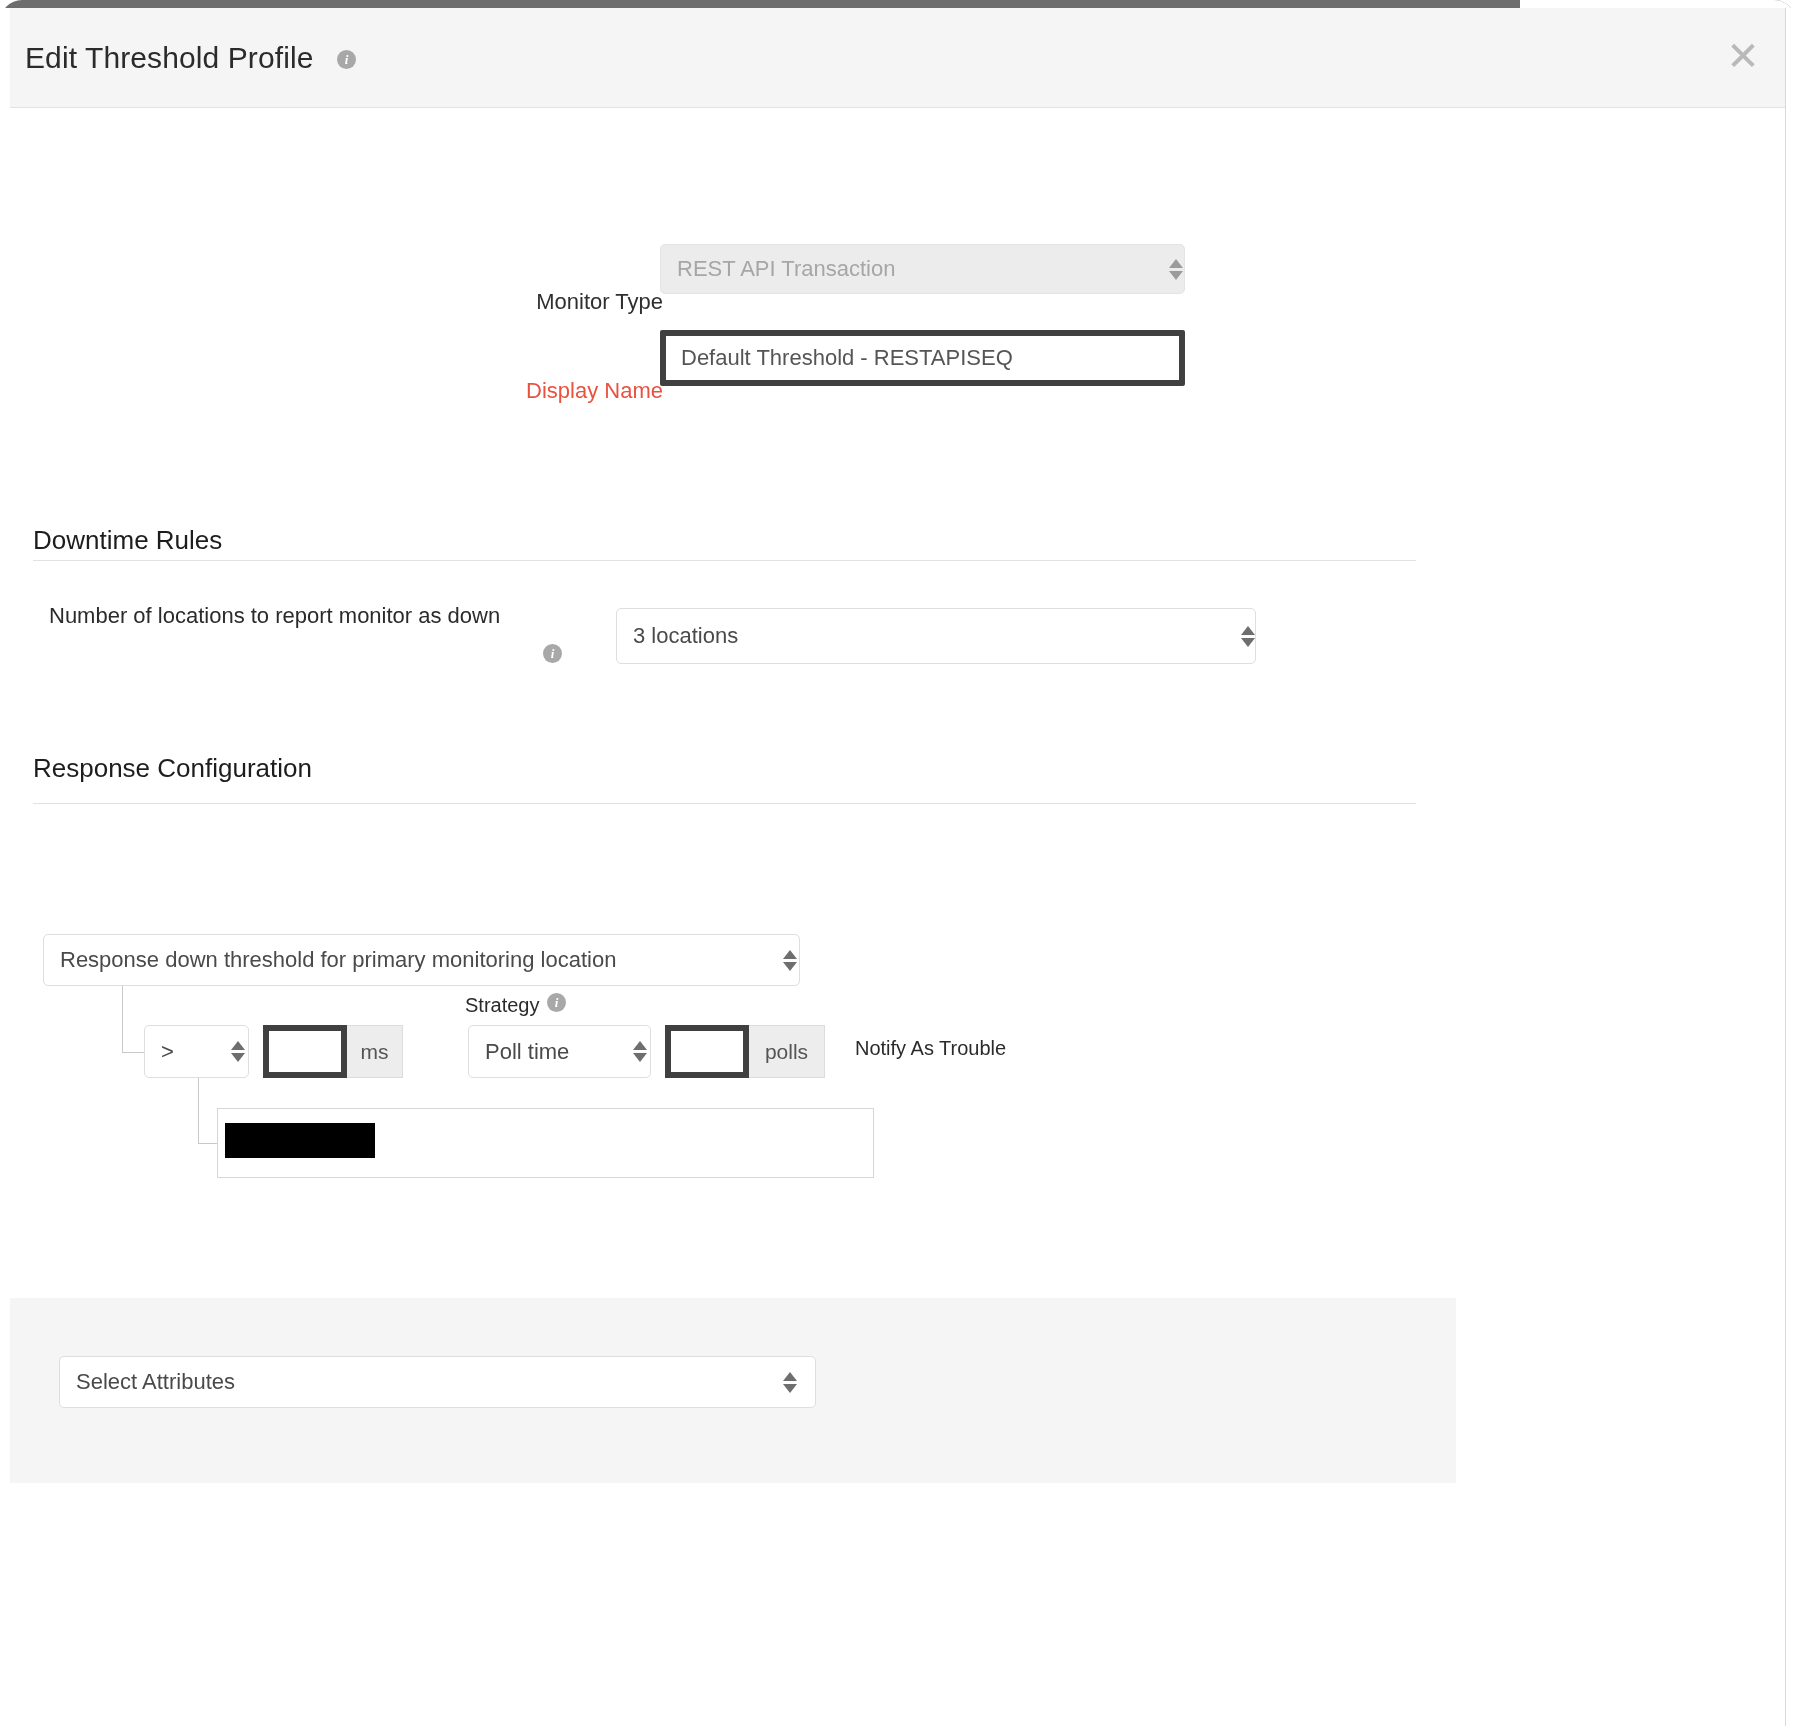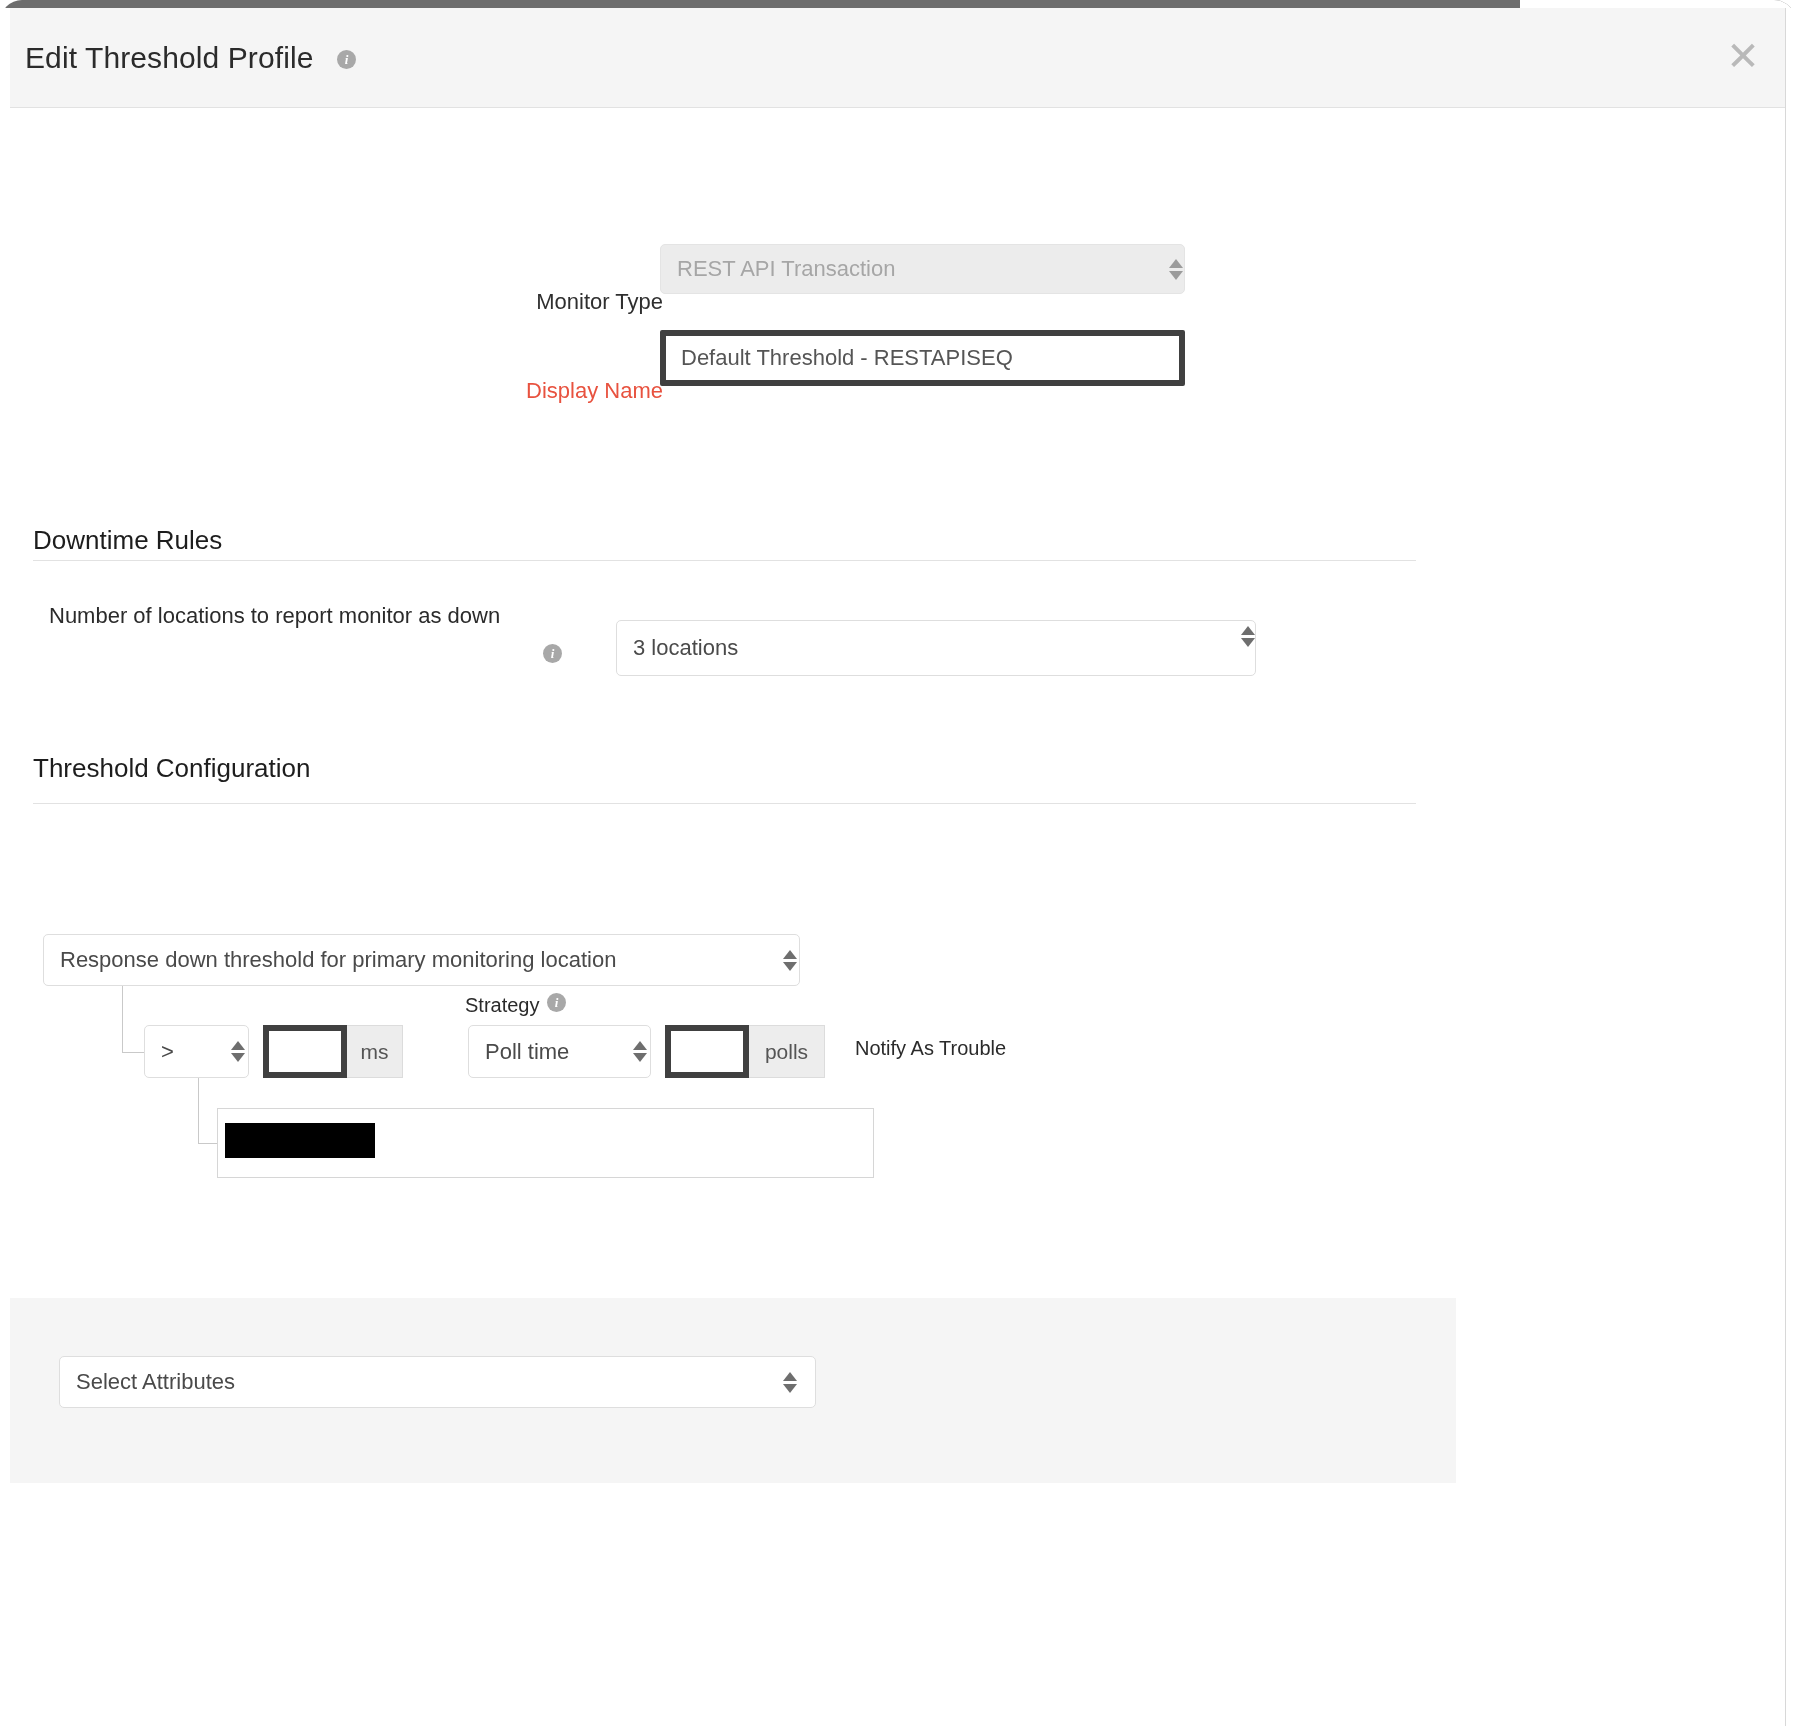--- a/index.html
+++ b/index.html
@@ -276,29 +276,29 @@
       <div class="txt-box" style="left:650px; top:222px; width:525px; height:56px; border-radius:2px;">
         <span>Default Threshold - RESTAPISEQ</span>
       </div>
 
       <div class="section-title" style="left:23px; top:417px;">Downtime Rules</div>
       <div class="section-rule" style="left:23px; top:452px; width:1383px;"></div>
 
       <div class="plain-label" style="left:39px; top:495px; font-size:22px;">Number of locations to report monitor as down</div>
       <span class="info-dot" style="position:absolute; left:533px; top:536px;">i</span>
 
-      <div class="sel-box" style="left:606px; top:500px; width:640px; height:56px;margin-top:12px;">
+      <div class="sel-box" style="left:606px; top:500px; width:640px; height:56px;">
         <span>3 locations</span>
       </div>
       <div class="spinner" style="left:1228px; top:510px; width:20px; height:36px;">
         <div class="up"></div>
           <div class="down"></div>
       </div>
 
-      <div class="section-title" style="left:23px; top:645px;">Threshold Configuration</div>
+      <div class="section-title" style="left:23px; top:645px;">Response Configuration</div>
       <div class="section-rule" style="left:23px; top:695px; width:1383px;"></div>
 
       <div class="sel-box" style="left:33px; top:826px; width:757px; height:52px;">
         <span style="padding-right:40px;">Response down threshold for primary monitoring location</span>
       </div>
       <div class="spinner" style="left:770px; top:835px; width:20px; height:34px;">
         <div class="up"></div>
           <div class="down"></div>
       </div>
 

